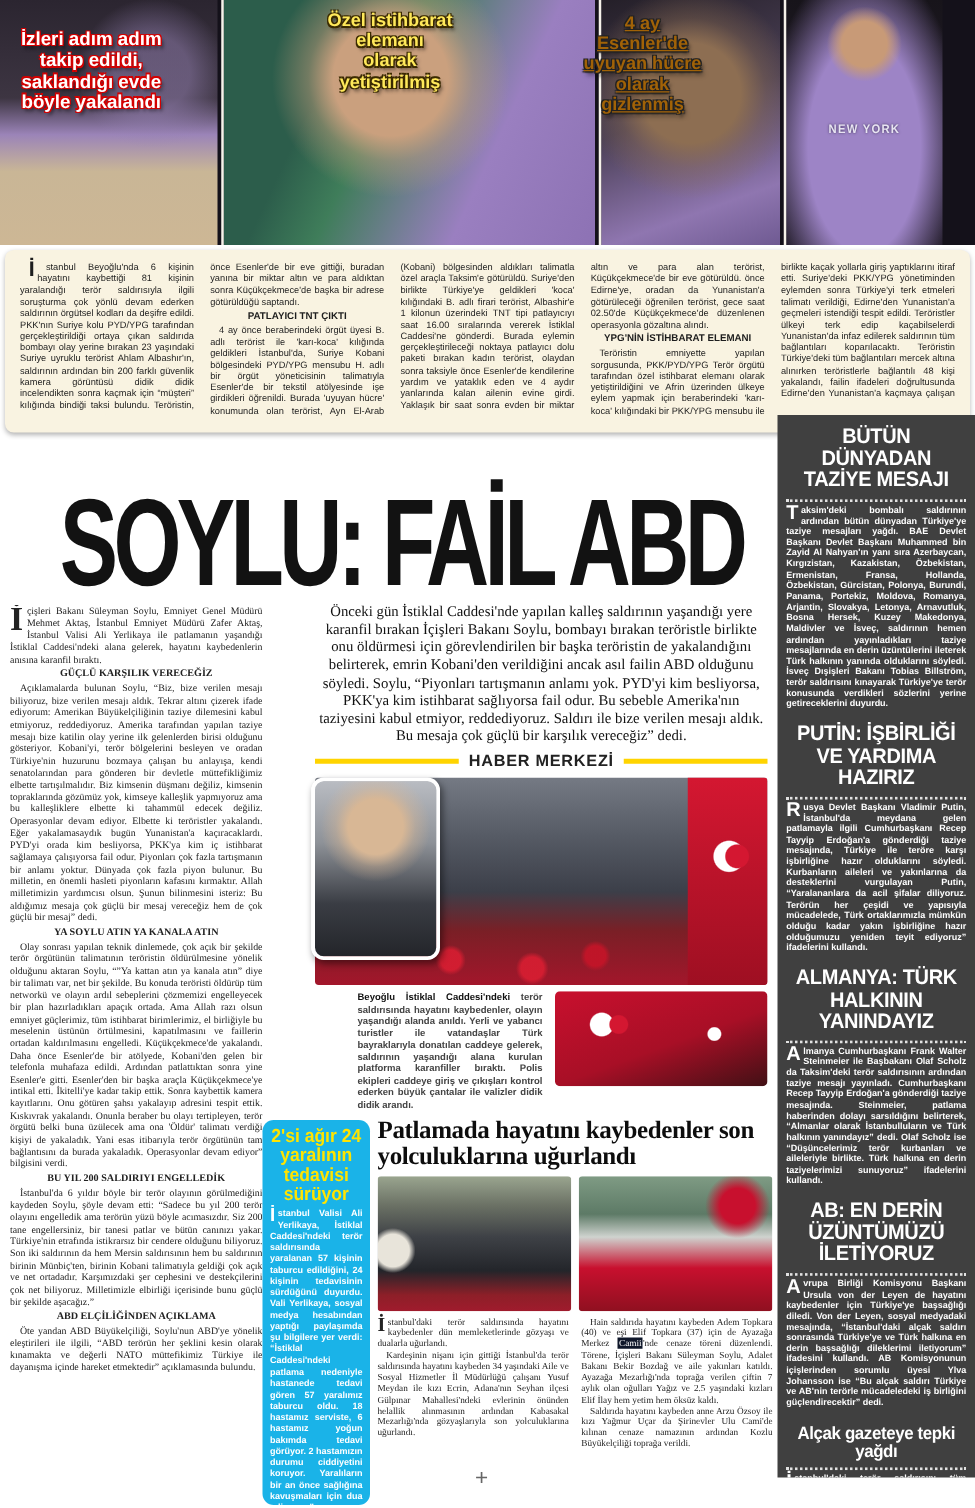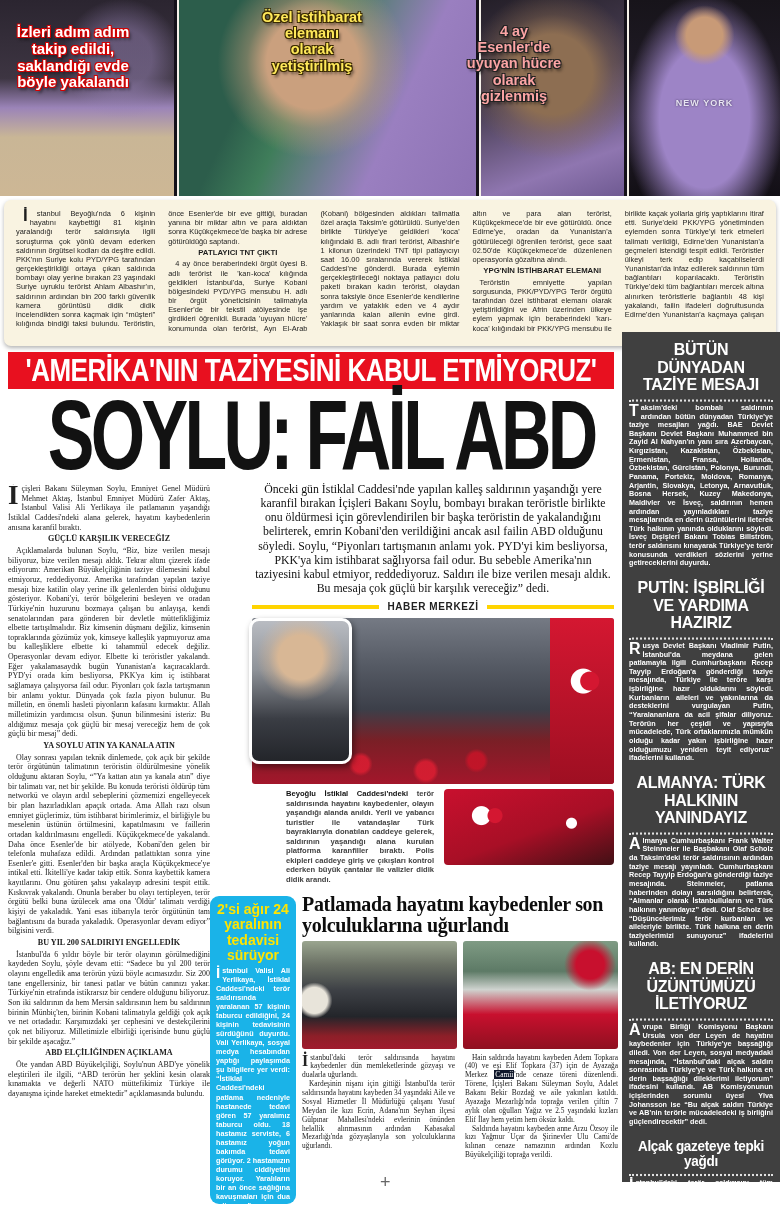--- a/index.html
+++ b/index.html
@@ -10,36 +10,36 @@
   .ph{position:absolute;top:0;height:196px;}
   .ph1{left:0;width:174px;background:
        radial-gradient(circle at 70% 30%,rgba(150,130,180,.5) 0 30px,transparent 60px),
        linear-gradient(180deg,#2b2530 0%,#3d3542 40%,#9b84b8 55%,#c9b696 70%,#cdb795 100%);}
   .ph2{left:177px;width:299px;background:
        radial-gradient(circle at 45% 32%,#caa07e 0 46px,rgba(202,160,126,.45) 66px,transparent 95px),
        linear-gradient(115deg,#2c5d4b 0 28%,#3f7d5a 42%,#9a7fc0 70%,#8d72b4 100%);}
   .ph3{left:479px;width:145px;background:
        radial-gradient(circle at 50% 38%,#8d6e52 0 40px,rgba(141,110,82,.4) 60px,transparent 85px),
        linear-gradient(160deg,#241f28 0%,#4a3f55 45%,#8f76b0 80%,#6f5a92 100%);}
-  .ph4{left:627px;width:153px;background:
+  .ph4{left:627px;width:127px;background:
        radial-gradient(circle at 50% 18%,#c89a77 0 18px,transparent 30px),
        radial-gradient(ellipse at 50% 60%,#9d84c6 0 45px,rgba(157,132,198,.5) 62px,transparent 80px),
        linear-gradient(180deg,#17141a 0%,#241e2b 60%,#120f15 100%);}
   .ph{border-left:2px solid #f6f2ea;box-sizing:border-box;}
   .ph1{border-left:none;}
   .shirt{position:absolute;left:50%;top:98px;transform:translateX(-50%) scaleY(1.1);
          color:#e8e4f2;font-size:9px;font-weight:bold;letter-spacing:1px;white-space:nowrap;
          text-shadow:0 0 2px #3a2f55;}
   .cap{position:absolute;font-weight:800;text-align:center;line-height:1.12;z-index:3;}
   .cap-left{left:12px;top:24px;width:122px;font-size:15px;color:#fff;
     text-shadow:-1px -1px 0 #d50000,1px -1px 0 #d50000,-1px 1px 0 #d50000,1px 1px 0 #d50000,2px 3px 3px rgba(0,0,0,.55);}
   .cap-mid{left:262px;top:9px;width:100px;font-size:14.5px;color:#ffe95a;
     text-shadow:-1px -1px 0 #3a2a00,1px -1px 0 #3a2a00,-1px 1px 0 #3a2a00,1px 1px 0 #3a2a00,2px 3px 3px rgba(0,0,0,.6);}
-  .cap-right{left:462px;top:23px;width:104px;font-size:14.5px;color:#fca5a5;
-    text-shadow:-1px -1px 0 #222,1px -1px 0 #222,-1px 1px 0 #222,1px 1px 0 #222,2px 3px 3px rgba(0,0,0,.6);}
+  .cap-right{left:462px;top:11px;width:104px;font-size:14.5px;color:#a16207;
+    text-shadow:-1px -1px 0 #222,1px -1px 0 #222,-1px 1px 0 #222,1px 1px 0 #222,2px 3px 3px rgba(0,0,0,.6);text-decoration:underline;}
   .banner{position:absolute;left:56px;top:141px;width:724px;height:51px;background:#e60d1c;
           display:flex;align-items:center;justify-content:center;z-index:4;
           box-shadow:0 3px 4px rgba(0,0,0,.35);}
   .banner span{font-size:42px;font-weight:800;color:#ffe400;letter-spacing:-1px;white-space:nowrap;
           transform:scaleY(1.12);-webkit-text-stroke:1.5px #000;text-shadow:3px 3px 0 rgba(0,0,0,.5);}
   
   .capture-box{position:absolute;left:4px;top:200px;width:772px;height:146px;background:#f9f3e1;
           border-radius:7px;box-shadow:0 2px 4px rgba(0,0,0,.3);box-sizing:border-box;
           padding:9px 12px;columns:5;column-gap:13px;overflow:hidden;
           font-family:Liberation Sans, sans-serif;font-size:7.4px;line-height:1.24;color:#1d1d1d;
@@ -58,21 +58,21 @@
           font-family:"Liberation Serif",serif;font-size:7.9px;line-height:1.22;color:#222;text-align:justify;}
   .left-col p{margin:0;text-indent:8px;}
   .left-col p.first{text-indent:0;}
   .left-col p.first::first-letter{float:left;font-size:27px;line-height:22px;font-weight:bold;padding:0 3px 0 0;}
   .left-col .sub{font-weight:bold;text-align:center;font-size:8.1px;margin:2px 0;text-indent:0;}
   .center-col{position:absolute;left:252px;top:482px;width:362px;}
   .lead{font-family:"Liberation Serif",serif;font-size:11.8px;line-height:1.2;color:#111;
         text-align:center;margin:0;}
   .byline{display:flex;align-items:center;gap:8px;margin-top:6px;}
   .byline .bar{flex:1;height:4px;background:#ffd400;}
-  .byline .name{font-size:10px;font-weight:bold;letter-spacing:.6px;color:#222;}
+  .byline .name{font-size:13px;font-weight:bold;letter-spacing:.6px;color:#222;}
   .photo-main{position:relative;margin-top:6px;height:166px;border-radius:3px;background:
       radial-gradient(circle at 30% 88%,rgba(220,30,50,.85) 0 8px,transparent 12px),
       radial-gradient(circle at 48% 92%,rgba(220,30,50,.85) 0 9px,transparent 13px),
       radial-gradient(circle at 62% 86%,rgba(200,20,40,.85) 0 8px,transparent 12px),
       linear-gradient(180deg,#757a84 0%,#565b65 28%,#3c3f49 55%,#7a1f26 74%,#a3162b 100%);}
   .soylu-inset{position:absolute;left:-3px;top:0;width:97px;height:140px;border:3px solid #fff;
       border-radius:10px;box-shadow:2px 3px 6px rgba(0,0,0,.45);background:
       radial-gradient(circle at 50% 26%,#d8b795 0 22px,rgba(216,183,149,.4) 32px,transparent 44px),
       linear-gradient(180deg,#b9bcc2 0%,#8e9298 35%,#3a3d44 70%,#23252a 100%);}
   .flag-right{position:absolute;right:0;top:0;width:64px;height:100%;border-radius:0 3px 3px 0;background:
@@ -142,23 +142,20 @@
   </div>
 
   <div class="capture-box">
     <p class="first">İstanbul Beyoğlu'nda 6 kişinin hayatını kaybettiği 81 kişinin yaralandığı terör saldırısıyla ilgili soruşturma çok yönlü devam ederken saldırının örgütsel kodları da deşifre edildi. PKK'nın Suriye kolu PYD/YPG tarafından gerçekleştirildiği ortaya çıkan saldırıda bombayı olay yerine bırakan 23 yaşındaki Suriye uyruklu terörist Ahlam Albashır'ın, saldırının ardından bin 200 farklı güvenlik kamera görüntüsü didik didik incelendikten sonra kaçmak için “müşteri” kılığında bindiği taksi bulundu. Teröristin, önce Esenler'de bir eve gittiği, buradan yanına bir miktar altın ve para aldıktan sonra Küçükçekmece'de başka bir adrese götürüldüğü saptandı.</p>
     <p class="sub">PATLAYICI TNT ÇIKTI</p>
     <p>4 ay önce beraberindeki örgüt üyesi B. adlı terörist ile 'karı-koca' kılığında geldikleri İstanbul'da, Suriye Kobani bölgesindeki PYD/YPG mensubu H. adlı bir örgüt yöneticisinin talimatıyla Esenler'de bir tekstil atölyesinde işe girdikleri öğrenildi. Burada 'uyuyan hücre' konumunda olan terörist, Ayn El-Arab (Kobani) bölgesinden aldıkları talimatla özel araçla Taksim'e götürüldü. Suriye'den birlikte Türkiye'ye geldikleri 'koca' kılığındaki B. adlı firari terörist, Albashir'e 1 kilonun üzerindeki TNT tipi patlayıcıyı saat 16.00 sıralarında vererek İstiklal Caddesi'ne gönderdi. Burada eylemin gerçekleştirileceği noktaya patlayıcı dolu paketi bırakan kadın terörist, olaydan sonra taksiyle önce Esenler'de kendilerine yardım ve yataklık eden ve 4 aydır yanlarında kalan ailenin evine girdi. Yaklaşık bir saat sonra evden bir miktar altın ve para alan terörist, Küçükçekmece'de bir eve götürüldü. önce Edirne'ye, oradan da Yunanistan'a götürüleceği öğrenilen terörist, gece saat 02.50'de Küçükçekmece'de düzenlenen operasyonla gözaltına alındı.</p>
     <p class="sub">YPG'NİN İSTİHBARAT ELEMANI</p>
     <p>Teröristin emniyette yapılan sorgusunda, PKK/PYD/YPG Terör örgütü tarafından özel istihbarat elemanı olarak yetiştirildiğini ve Afrin üzerinden ülkeye eylem yapmak için beraberindeki 'karı-koca' kılığındaki bir PKK/YPG mensubu ile birlikte kaçak yollarla giriş yaptıklarını itiraf etti. Suriye'deki PKK/YPG yönetiminden eylemden sonra Türkiye'yi terk etmeleri talimatı verildiği, Edirne'den Yunanistan'a geçmeleri istendiği tespit edildi. Teröristler ülkeyi terk edip kaçabilselerdi Yunanistan'da infaz edilerek saldırının tüm bağlantıları koparılacaktı. Teröristin Türkiye'deki tüm bağlantıları mercek altına alınırken teröristlerle bağlantılı 48 kişi yakalandı, failin ifadeleri doğrultusunda Edirne'den Yunanistan'a kaçmaya çalışan diğer teröristin yakalanması için de çalışmaların devam ettiği aktarıldı.</p>
   </div>
 
-  <div class="kicker">
-    <span>'AMERİKA'NIN TAZİYESİNİ KABUL ETMİYORUZ'</span>
-  </div>
   <div class="headline">
     <span>SOYLU: FAİL ABD</span>
   </div>
 
   <div class="left-col">
     <p class="first">İçişleri Bakanı Süleyman Soylu, Emniyet Genel Müdürü Mehmet Aktaş, İstanbul Emniyet Müdürü Zafer Aktaş, İstanbul Valisi Ali Yerlikaya ile patlamanın yaşandığı İstiklal Caddesi'ndeki alana gelerek, hayatını kaybedenlerin anısına karanfil bıraktı.</p>
     <p class="sub">GÜÇLÜ KARŞILIK VERECEĞİZ</p>
     <p>Açıklamalarda bulunan Soylu, “Biz, bize verilen mesajı biliyoruz, bize verilen mesajı aldık. Tekrar altını çizerek ifade ediyorum: Amerikan Büyükelçiliğinin taziye dilemesini kabul etmiyoruz, reddediyoruz. Amerika tarafından yapılan taziye mesajı bize katilin olay yerine ilk gelenlerden birisi olduğunu gösteriyor. Kobani'yi, terör bölgelerini besleyen ve oradan Türkiye'nin huzurunu bozmaya çalışan bu anlayışa, kendi senatolarından para gönderen bir devletle müttefikliğimiz elbette tartışılmalıdır. Biz kimsenin düşmanı değiliz, kimsenin topraklarında gözümüz yok, kimseye kalleşlik yapmıyoruz ama bu kalleşliklere elbette ki tahammül edecek değiliz. Operasyonlar devam ediyor. Elbette ki teröristler yakalandı. Eğer yakalamasaydık bugün Yunanistan'a kaçıracaklardı. PYD'yi orada kim besliyorsa, PKK'ya kim iç istihbarat sağlamaya çalışıyorsa fail odur. Piyonları çok fazla tartışmanın bir anlamı yoktur. Dünyada çok fazla piyon bulunur. Bu milletin, en önemli hasleti piyonların kafasını kırmaktır. Allah milletimizin yardımcısı olsun. Şunun bilinmesini isteriz: Bu aldığımız mesaja çok güçlü bir mesaj vereceğiz hem de çok güçlü bir mesaj” dedi.</p>
     <p class="sub">YA SOYLU ATIN YA KANALA ATIN</p>
     <p>Olay sonrası yapılan teknik dinlemede, çok açık bir şekilde terör örgütünün talimatının teröristin öldürülmesine yönelik olduğunu aktaran Soylu, “”Ya kattan atın ya kanala atın” diye bir talimatı var, net bir şekilde. Bu konuda teröristi öldürüp tüm networkü ve olayın ardıl sebeplerini çözmemizi engelleyecek bir plan hazırladıkları apaçık ortada. Ama Allah razı olsun emniyet güçlerimiz, tüm istihbarat birimlerimiz, el birliğiyle bu meselenin üstünün örtülmesini, kapatılmasını ve faillerin ortadan kaldırılmasını engelledi. Küçükçekmece'de yakalandı. Daha önce Esenler'de bir atölyede, Kobani'den gelen bir telefonla muhafaza edildi. Ardından patlattıktan sonra yine Esenler'e gitti. Esenler'den bir başka araçla Küçükçekmece'ye intikal etti. İkitelli'ye kadar takip ettik. Sonra kaybettik kamera kayıtlarını. Onu götüren şahsı yakalayıp adresini tespit ettik. Kıskıvrak yakalandı. Onunla beraber bu olayı tertipleyen, terör örgütü belki buna üzülecek ama ona 'Öldür' talimatı verdiği kişiyi de yakaladık. Yani esas itibarıyla terör örgütünün tam bağlantısını da burada yakaladık. Operasyonlar devam ediyor” bilgisini verdi.</p>

